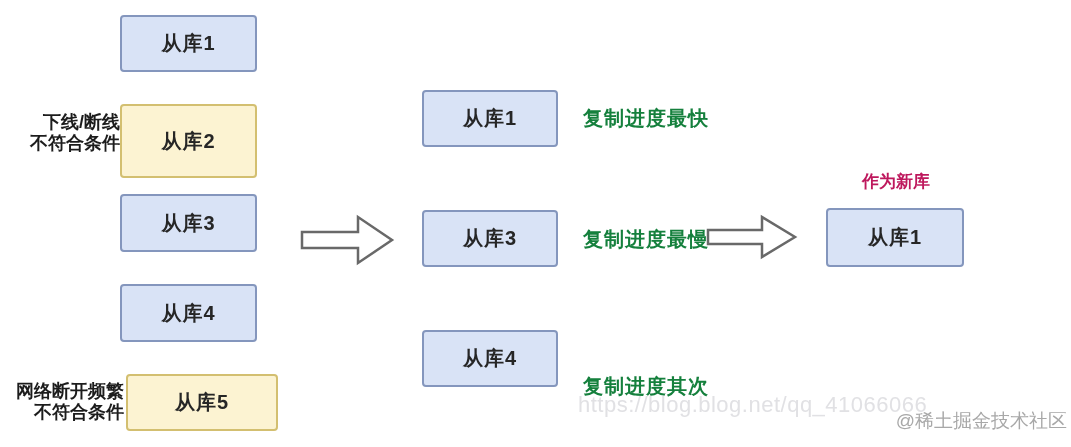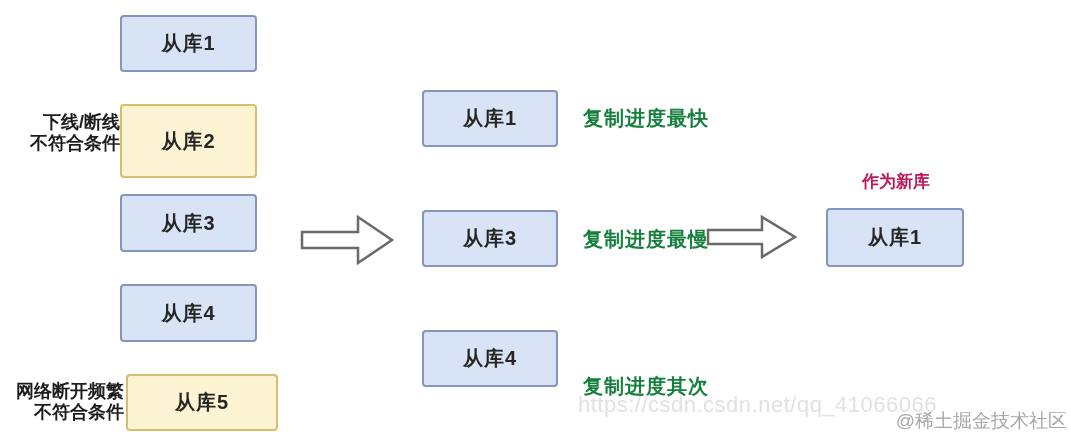--- a/index.html
+++ b/index.html
@@ -135,16 +135,16 @@
     <svg width="92" height="48" viewBox="0 0 92 48">
       <polygon points="2,17 56,17 56,4 89,24 56,44 56,31 2,31"></polygon>
     </svg>
   </div>
 
   <div class="caption" style="left:853px; top:170px; width:86px;">作为新库</div>
   <div class="box blue" style="left:826px; top:208px; width:138px; height:59px;">
     <span>从库1</span>
   </div>
 
-  <div class="wm-csdn" style="left:578px; top:392px;">https://csdn.csdn.net/qq_41066066</div>
+  <div class="wm-csdn" style="left:578px; top:392px;">https://blog.blog.net/qq_41066066</div>
   <div class="wm-juejin" style="right:4px; top:408px;">@稀土掘金技术社区</div>
 
 </div>
 
 </body></html>

